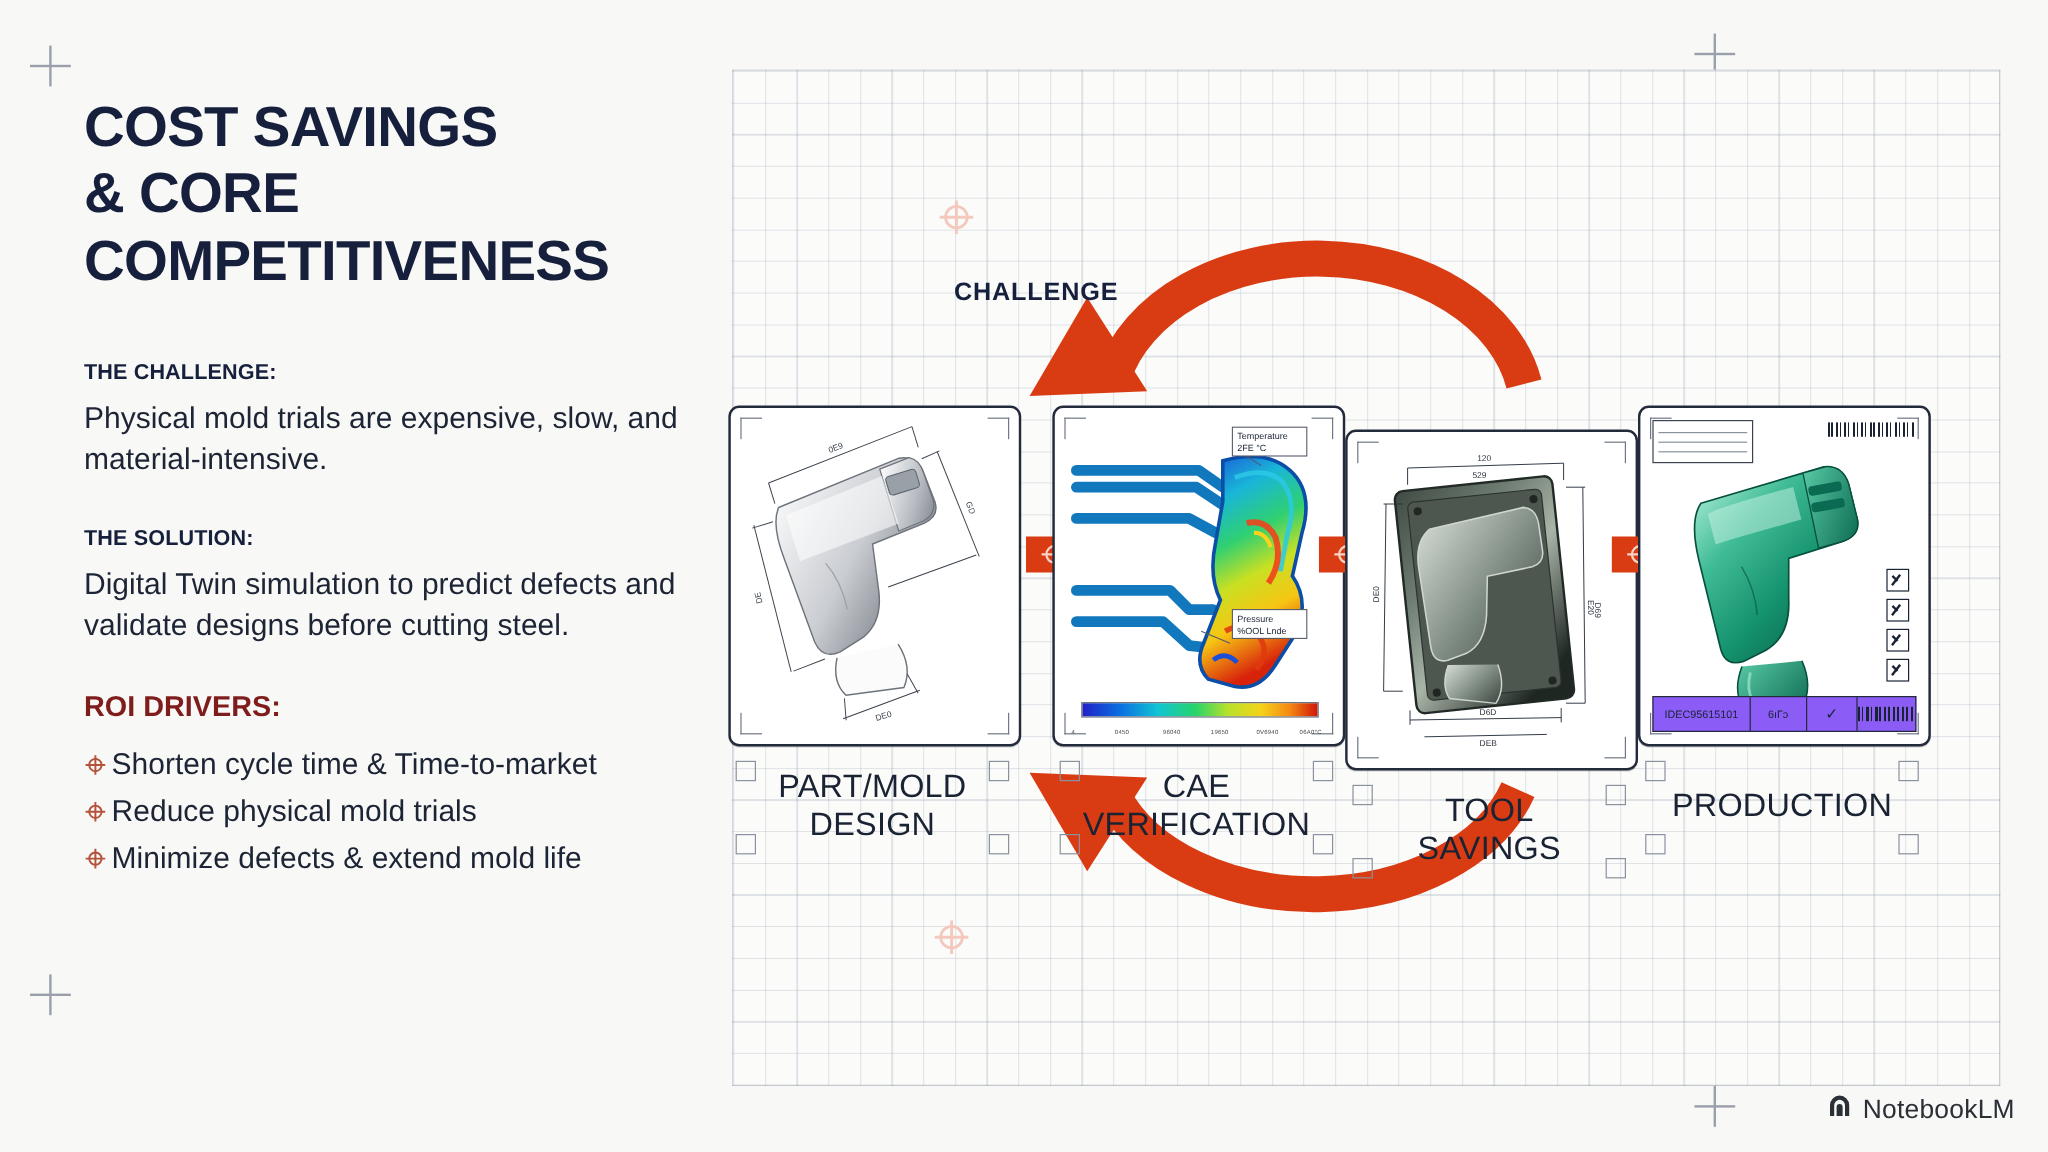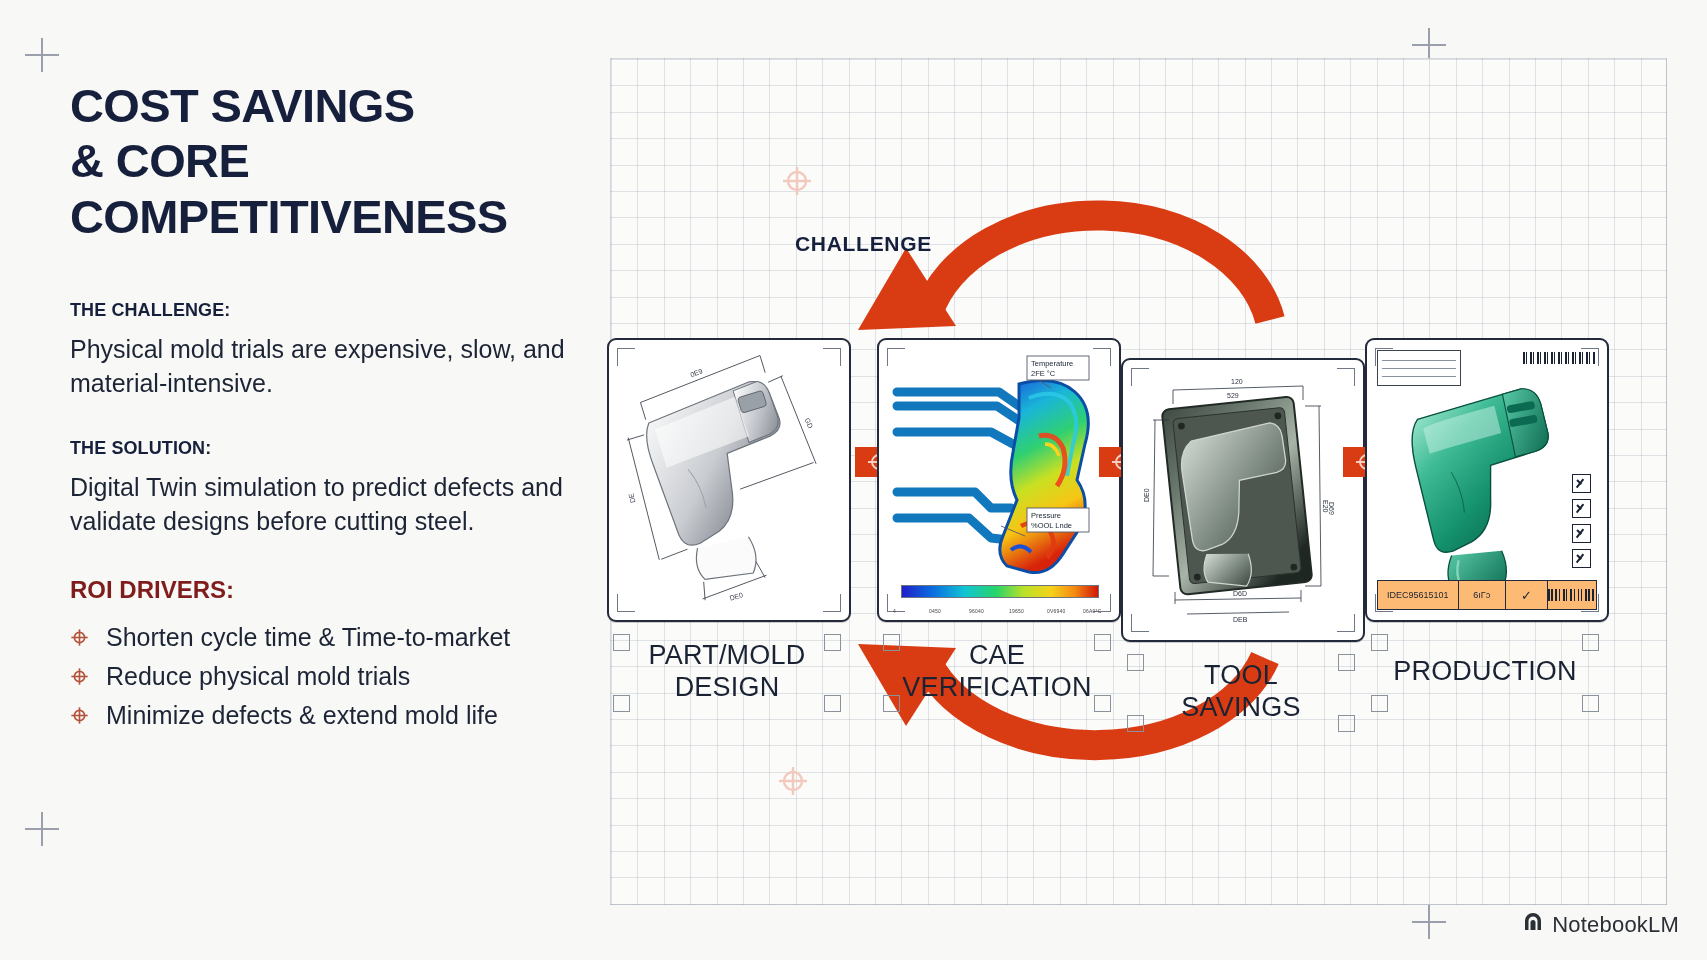--- a/index.html
+++ b/index.html
@@ -36,21 +36,21 @@
   }
   .sec-body{
     font-size:25px;line-height:1.34;color:#1c2435;font-weight:400;
     margin:0 0 38px 0;
   }
   .roi-head{
     font-size:24px;font-weight:bold;color:#7f1d1d;margin:10px 0 14px 0;
   }
   ul.roi{list-style:none;margin:0;padding:0;}
   ul.roi li{
-    display:flex;align-items:center;gap:17px;
+    display:flex;align-items:center;gap:4px;
     font-size:25px;line-height:1.56;color:#1c2435;
   }
   .xh{flex:0 0 auto;width:19px;height:19px;display:block;}
 
   
   .grid{
     position:absolute;left:610px;top:58px;width:1055px;height:845px;
     background:
       repeating-linear-gradient(to right,  rgba(150,160,175,.28) 0 1px, transparent 1px 26.4px),
       repeating-linear-gradient(to bottom, rgba(150,160,175,.28) 0 1px, transparent 1px 26.4px),
@@ -101,21 +101,21 @@
     position:absolute;left:22px;bottom:22px;width:196px;height:11px;
     background:linear-gradient(to right,#2020c8 0%,#0a6fe0 16%,#11c4d4 32%,#27d46a 48%,#b9e12a 62%,#f5d21a 76%,#f58a12 88%,#d01608 100%);
     border:1px solid #6d7480;
   }
   .cbar-ticks{position:absolute;left:14px;bottom:6px;width:212px;height:12px;}
   .cbar-ticks span{position:absolute;font-size:5px;color:#444;letter-spacing:.2px;}
 
   
   .titleblock{
     position:absolute;left:10px;bottom:10px;right:10px;height:28px;
-    border:1.4px solid #222a3b;display:flex;background:#fdba74;
+    border:1.4px solid #222a3b;display:flex;background:#8b5cf6;
   }
   .tb-cell{border-right:1.2px solid #222a3b;display:flex;align-items:center;justify-content:center;
            font-size:9px;color:#1a2333;padding:0 4px;white-space:nowrap;overflow:hidden;}
   .tb-cell:last-child{border-right:none;}
   .tb-head{position:absolute;left:10px;top:10px;width:82px;height:34px;border:1.3px solid #3a4252;background:#fff;}
   .tb-head i{position:absolute;left:4px;right:4px;height:1px;background:#8a929e;display:block;}
   .barcode{position:absolute;right:12px;top:12px;width:72px;height:12px;
     background:repeating-linear-gradient(to right,#1a2333 0 1.6px,transparent 1.6px 3.2px,#1a2333 3.2px 4.2px,transparent 4.2px 7px);}
   .checks{position:absolute;right:16px;bottom:52px;display:flex;flex-direction:column;gap:6px;}
   .chk{width:17px;height:17px;border:1.6px solid #1a2333;background:#fff;position:relative;}

